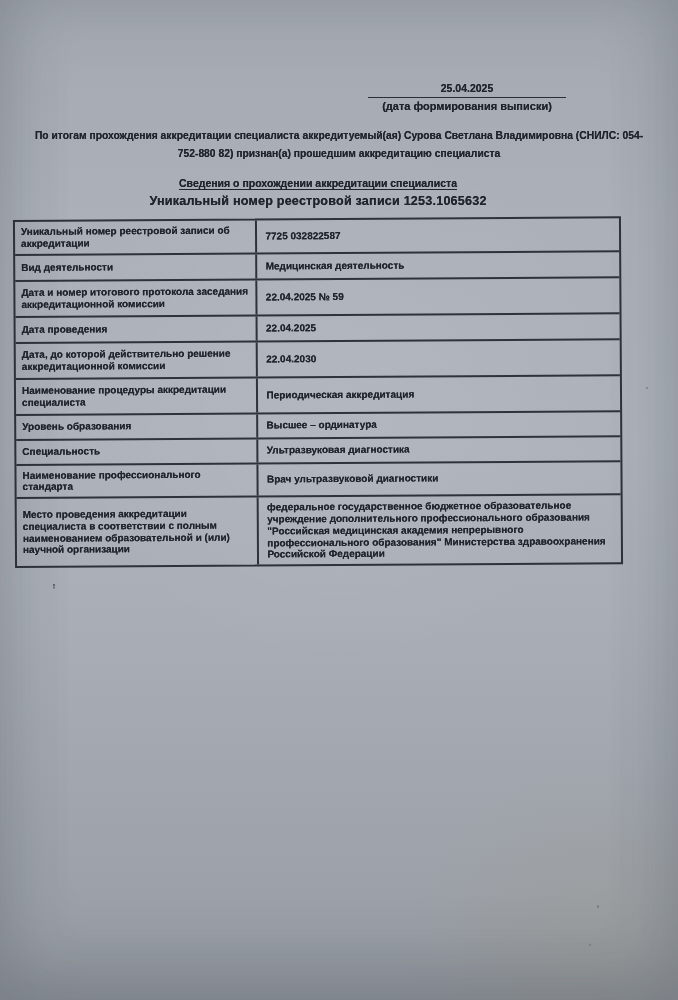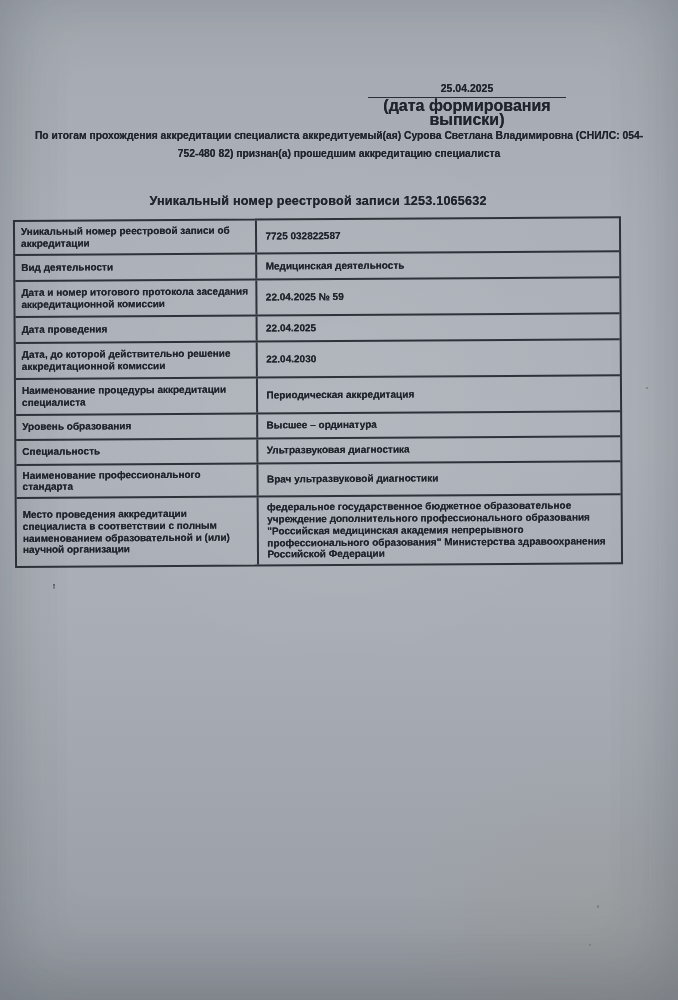--- a/index.html
+++ b/index.html
@@ -22,21 +22,21 @@
   .doc-title {
     position:absolute; top:9px; left:14px; width:608px;
     text-align:center; font-size:11.5px; line-height:19px;
     white-space:pre-line; letter-spacing:0.2px;
   }
   .date-block { position:absolute; top:81px; left:368px; width:198px; text-align:center; }
   .date-value {
     display:block; font-size:10.5px; line-height:15px; padding-bottom:1px;
     border-bottom:1.6px solid rgba(32,36,44,0.92);
   }
-  .date-caption { display:block; font-size:16px; line-height:14px; padding-top:1px; }
+  .date-caption { display:block; font-size:11px; line-height:14px; padding-top:1px; }
 
   .result-par {
     position:absolute; top:127px; left:8px; width:662px;
     text-align:center; font-size:10.3px; line-height:18px; white-space:pre-line;
   }
   .section-heading {
     position:absolute; top:177px; left:14px; width:608px; text-align:center;
     font-size:10.5px; text-decoration:underline; text-underline-offset:2px;
   }
   .registry-line {
@@ -85,22 +85,23 @@
 
 <div class="page">
 
 
   <div class="date-block">
     <span class="date-value ink">25.04.2025</span>
     <span class="date-caption ink">(дата формирования выписки)</span>
   </div>
 
   <div class="result-par ink">По итогам прохождения аккредитации специалиста аккредитуемый(ая) Сурова Светлана Владимировна (СНИЛС: 054-
-752-480 82) признан(а) прошедшим аккредитацию специалиста</div>
+752-880 82) признан(а) прошедшим аккредитацию специалиста</div>
 
+  <div class="section-heading ink">Сведения о прохождении аккредитации специалиста</div>
 
   <div class="registry-line ink">Уникальный номер реестровой записи 1253.1065632</div>
 
   <div class="doc-table">
     <div class="trow">
       <div class="cell label">Уникальный номер реестровой записи об
 аккредитации</div>
       <div class="cell value">7725 032822587</div>
     </div>
     <div class="trow">

